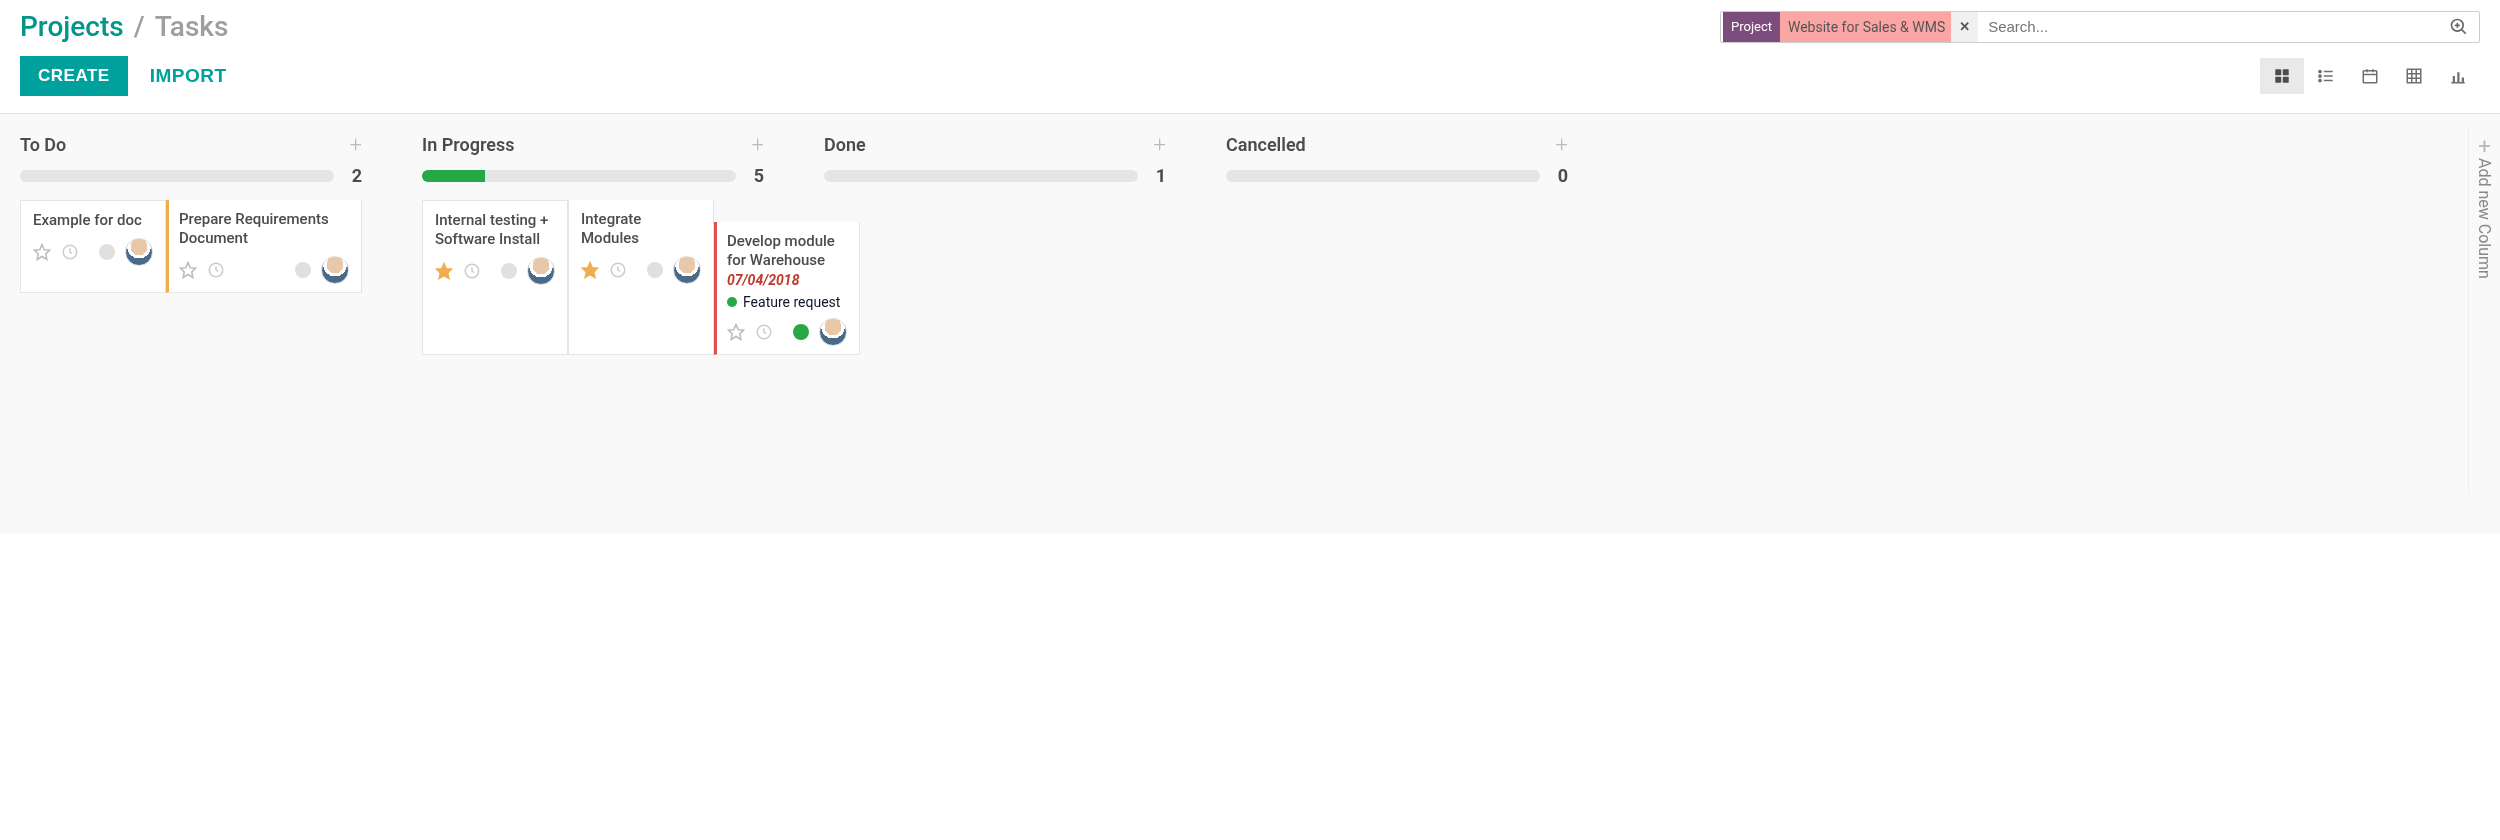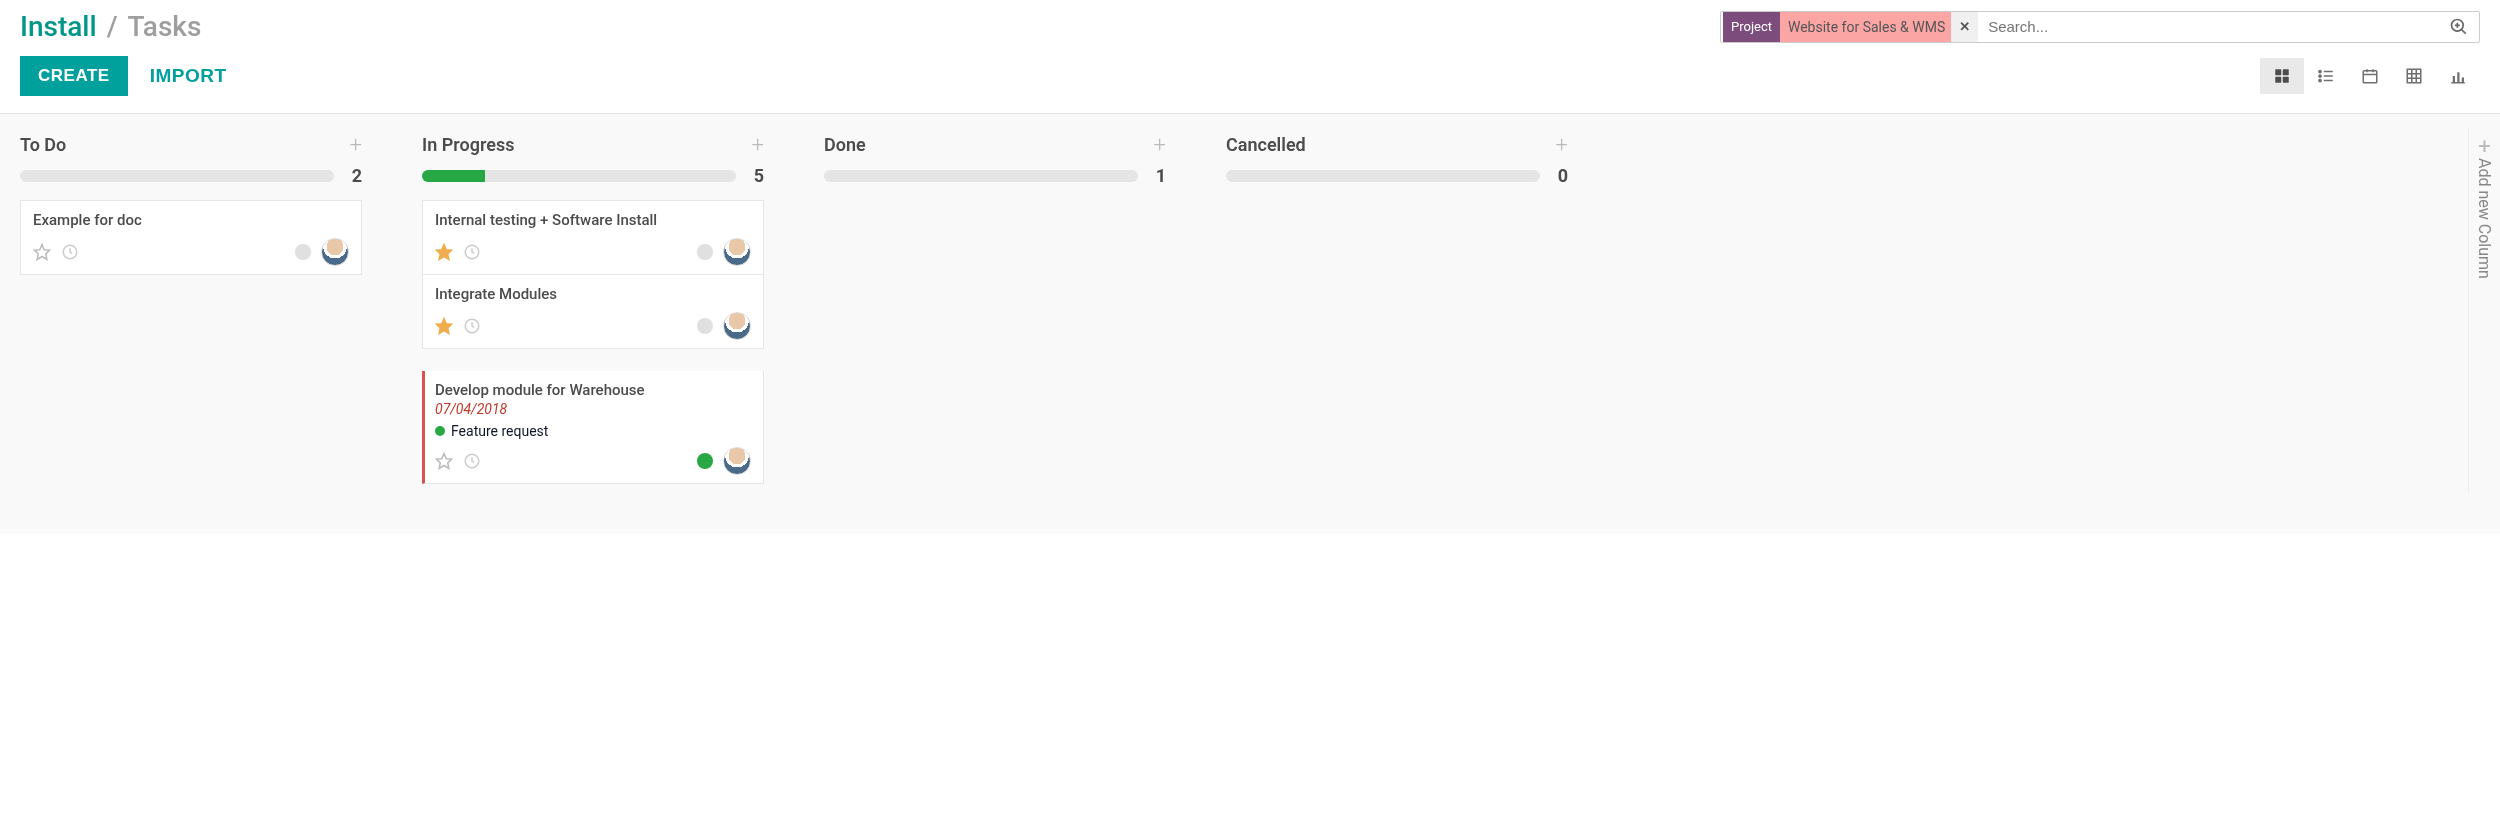--- a/index.html
+++ b/index.html
@@ -147,36 +147,36 @@
     background:#e5e5e5;
     overflow:hidden;
     position:relative;
   }
   .progress-fill {
     position:absolute; left:0; top:0; bottom:0;
     background:#28a745;
   }
   .col-count { font-weight:700; font-size:18px; color:#4c4c4c; min-width:16px; text-align:right; }
 
-  .cards { display:flex; flex-direction:column; }
+  .cards { display:flex; flex-direction:row; }
   .card {
     background:#fff;
     border:1px solid #e5e5e5;
     padding:10px 12px 8px 12px;
     font-size:15px;
     color:#4c4c4c;
     position:relative;
   }
   .card + .card { border-top: none; }
   .card.bar-yellow { border-left: 3px solid #f0ad4e; padding-left:10px; }
   .card.bar-blue  { border-left: 3px solid #5bc0de; padding-left:10px; }
   .card.bar-red   { border-left: 3px solid #d9534f; padding-left:10px;margin-top:22px; }
   .card .title { font-weight:500; line-height:1.25; }
   .card .date { color:#888; font-style:italic; font-size:14px; margin-top:2px; }
-  .card .date.overdue { color:#c0392b; font-weight:400; }
+  .card .date.overdue { color:#c0392b; font-weight:700; }
   .tag-row { display:flex; align-items:center; gap:6px; margin-top:6px; font-size:14px; color:#0f172a;}
   .tag-dot { width:10px;height:10px;border-radius:50%; }
   .card-footer {
     display:flex; align-items:center; gap:10px;
     margin-top:8px;
   }
   .star { width:18px;height:18px; cursor:pointer; }
   .clock { width:18px;height:18px; color:#bbb; }
   .footer-spacer { flex:1; }
   .status-dot {
@@ -206,21 +206,21 @@
     writing-mode: horizontal-tb;
     color:#bbb; font-size:22px;
     position:absolute; top:6px; left:50%; transform:translateX(-50%);
   }
 </style>
 </head>
 <body>
 
 <div class="topbar">
   <div class="breadcrumb">
-    <a href="#">Install</a>
+    <a href="#">Projects</a>
     <span class="sep">/</span>
     <span class="current">Tasks</span>
   </div>
   <div class="spacer"></div>
   <div class="searchbar">
     <div class="facet">
       <div class="facet-label">Project</div>
       <div class="facet-value">Website for Sales &amp; WMS</div>
       <div class="facet-remove">
         <span>✕</span>
@@ -310,20 +310,35 @@
             </svg>
             <svg class="clock" viewBox="0 0 24 24" fill="none" stroke="#ccc" stroke-width="2">
               <circle cx="12" cy="12" r="9"></circle>
               <polyline points="12 7 12 12 15 14"></polyline>
             </svg>
             <span class="footer-spacer"></span>
             <span class="status-dot"></span>
             <span class="avatar"></span>
           </div>
         </div>
+        <div class="card bar-yellow">
+          <div class="title">Prepare Requirements Document</div>
+          <div class="card-footer">
+            <svg class="star" viewBox="0 0 24 24" fill="none" stroke="#bbb" stroke-width="2">
+              <polygon points="12 2 15 9 22 9.5 17 14.5 18.5 22 12 18 5.5 22 7 14.5 2 9.5 9 9"></polygon>
+            </svg>
+            <svg class="clock" viewBox="0 0 24 24" fill="none" stroke="#ccc" stroke-width="2">
+              <circle cx="12" cy="12" r="9"></circle>
+              <polyline points="12 7 12 12 15 14"></polyline>
+            </svg>
+            <span class="footer-spacer"></span>
+            <span class="status-dot"></span>
+            <span class="avatar"></span>
+          </div>
+        </div>
       </div>
     </div>
     <div class="column">
       <div class="col-header">
         <span>In Progress</span>
         <span class="plus">+</span>
       </div>
       <div class="col-progress-row">
         <div class="progress">
           <div class="progress-fill" style="width:20%"></div>

